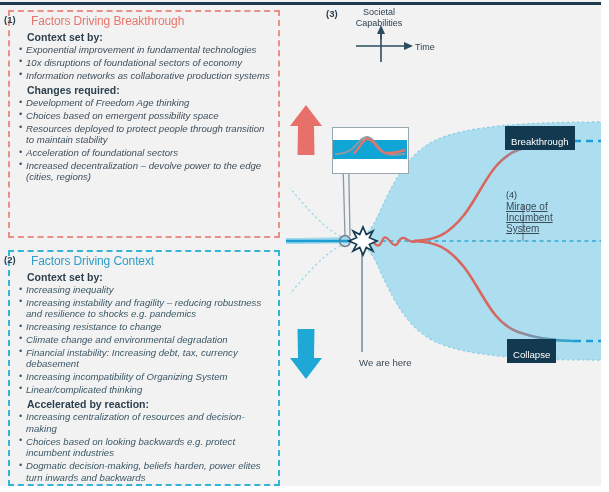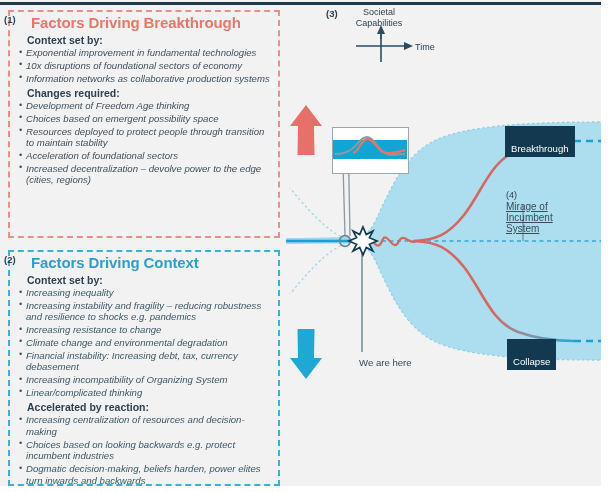--- a/index.html
+++ b/index.html
@@ -50,22 +50,22 @@
   }
   .panel-num {
     position: absolute;
     font-size: 9.5px;
     font-weight: bold;
     color: #2b3f4e;
     left: -6px;
     top: 2px;
   }
   .panel-title {
-    font-size: 15px;
-    font-weight: bold;
+    font-size: 12px;
+    font-weight: normal;
     letter-spacing: -0.1px;
     margin: 2px 0 3px 21px;
   }
   #panel-breakthrough .panel-title { color: #e8766b; }
   #panel-collapse .panel-title { color: #2f9fc9; }
 
   .sect-head {
     font-size: 10.5px;
     font-weight: bold;
     color: #2b3f4e;
@@ -145,21 +145,21 @@
     border: 1.6px solid #9aa7ae;
     background: #ffffff;
   }
 
   
   .lbl-dark {
     position: absolute;
     background: #12394f;
     color: #ffffff;
     font-size: 9.6px;
-    padding: 17px 6px 3px 6px;
+    padding: 10px 6px 3px 6px;
     white-space: nowrap;
   }
   #lbl-breakthrough { left: 505px; top: 126px; }
   #lbl-collapse { left: 507px; top: 339px; }
 
   #mirage {
     position: absolute;
     left: 506px; top: 190px;
     width: 70px;
   }

